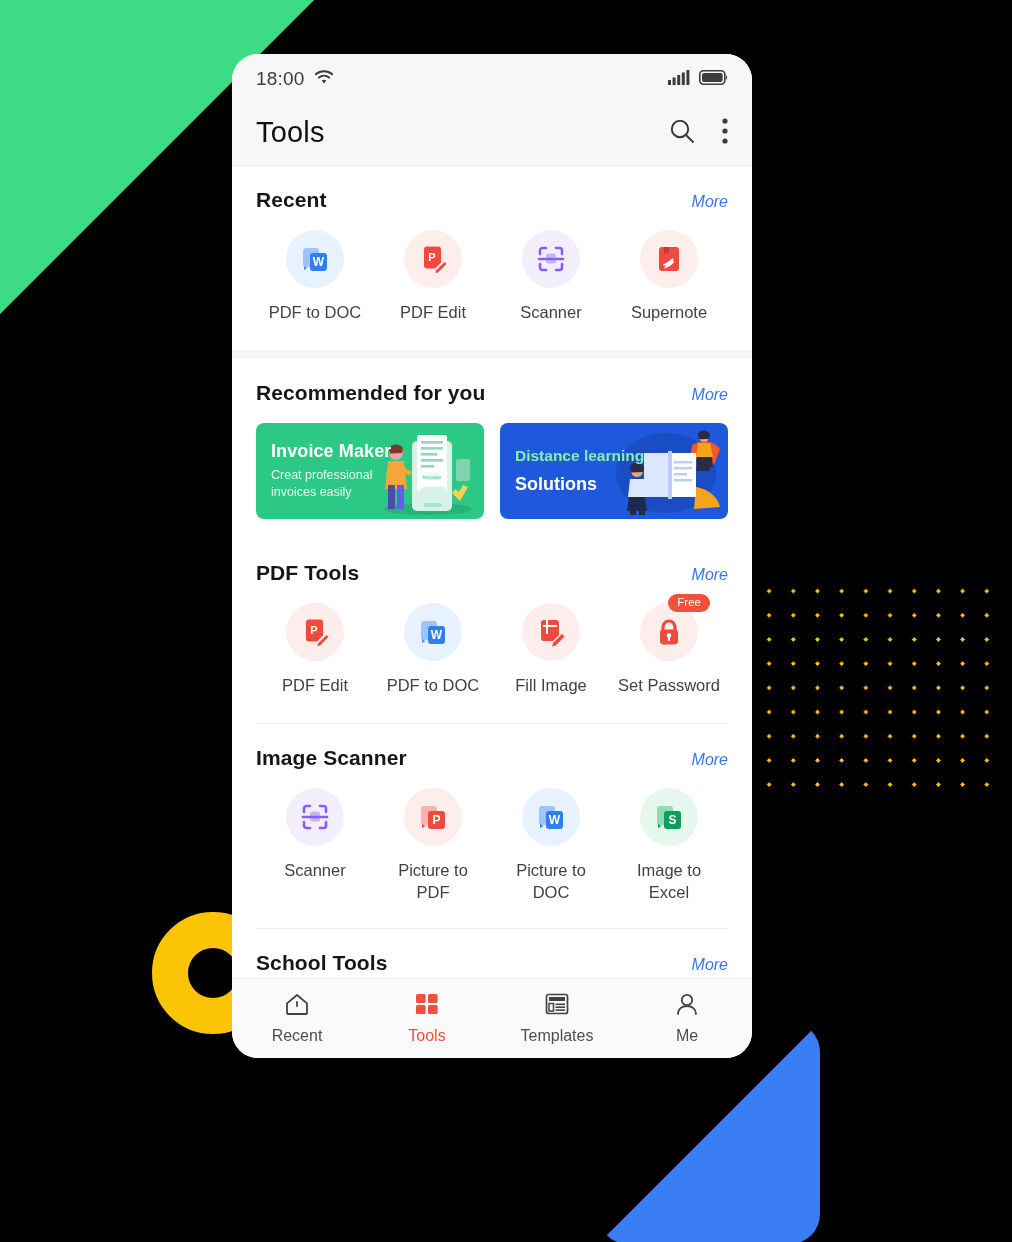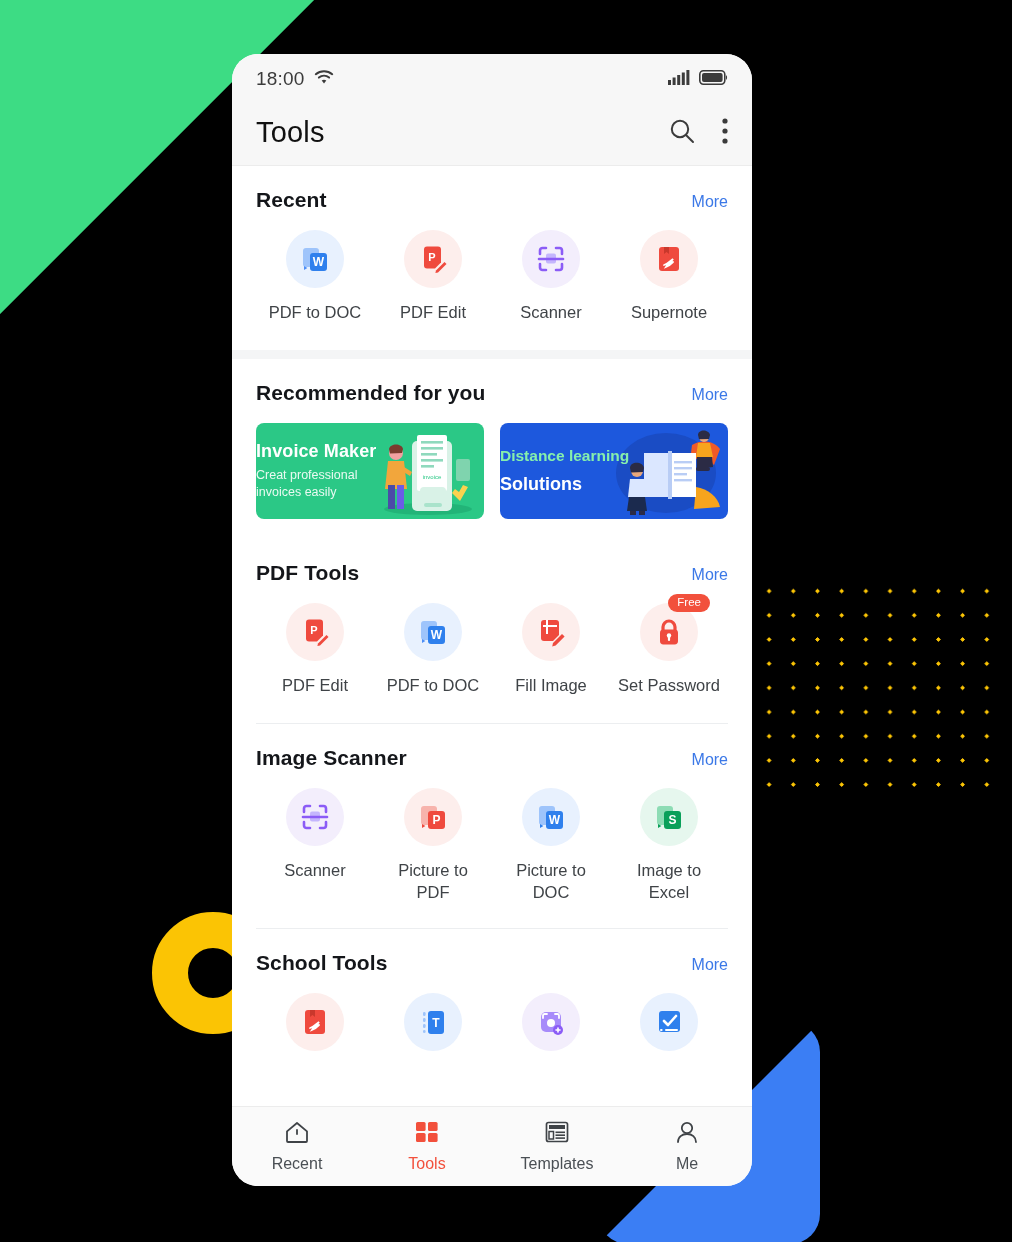--- a/index.html
+++ b/index.html
@@ -51,21 +51,21 @@
     width: 248px; height: 212px;
     background-image: radial-gradient(#fbc404 1.9px, transparent 2.1px);
     background-size: 24.2px 24.2px;
     background-position: 1px 1px;
   }
 
   
   #phone {
     position: absolute;
     left: 232px; top: 54px;
-    width: 520px; height: 1132px;
+    width: 520px; height: 1004px;
     background: #ffffff;
     border-radius: 26px;
     overflow: hidden;
     display: flex;
     flex-direction: column;
   }
 
   
   #status-bar {
     height: 50px;
@@ -99,21 +99,21 @@
     overflow: hidden;
     position: relative;
   }
 
   .section { padding: 0 24px; background: #fff; }
   .section-head {
     display: flex; align-items: baseline;
     padding-top: 22px; padding-bottom: 4px;
   }
   .section-title { font-size: 21px; font-weight: bold; color: #14161a; letter-spacing: .1px; }
-  .section-more { margin-left: auto; font-size: 16px; color: #3b78e7; cursor: pointer; }
+  .section-more { margin-left: auto; font-size: 16px; color: #3b78e7; cursor: pointer; font-style: italic; }
 
   .band { height: 9px; background: #f4f5f6; width: 100%; }
   .hairline { height: 1px; background: #eceef0; margin: 0 24px; }
 
   
   .tool-grid {
     display: grid;
     grid-template-columns: repeat(4, 1fr);
     padding-top: 14px;
   }
@@ -153,21 +153,21 @@
   .banner {
     flex: 1 1 0;
     height: 96px;
     border-radius: 8px;
     position: relative;
     overflow: hidden;
     display: flex;
     align-items: center;
     cursor: pointer;
   }
-  .banner-txt { position: relative; z-index: 2; }
+  .banner-txt { padding-left: 15px; position: relative; z-index: 2; }
   .banner-green { background: #2bc886; }
   .banner-blue  { background: #1d58dd; }
   .b1-title { color: #fff; font-size: 18px; font-weight: bold; letter-spacing: .1px; }
   .b1-sub  { color: #eafaf2; font-size: 12.5px; line-height: 1.35; margin-top: 5px; }
   .b2-l1 { color: #86efac; font-size: 15.5px; font-weight: bold; }
   .b2-l2 { color: #ffffff; font-size: 18px; font-weight: bold; margin-top: 9px; }
   .banner-art { position: absolute; right: 0; top: 0; height: 100%; z-index: 1; }
 
   
   #bottom-nav {

